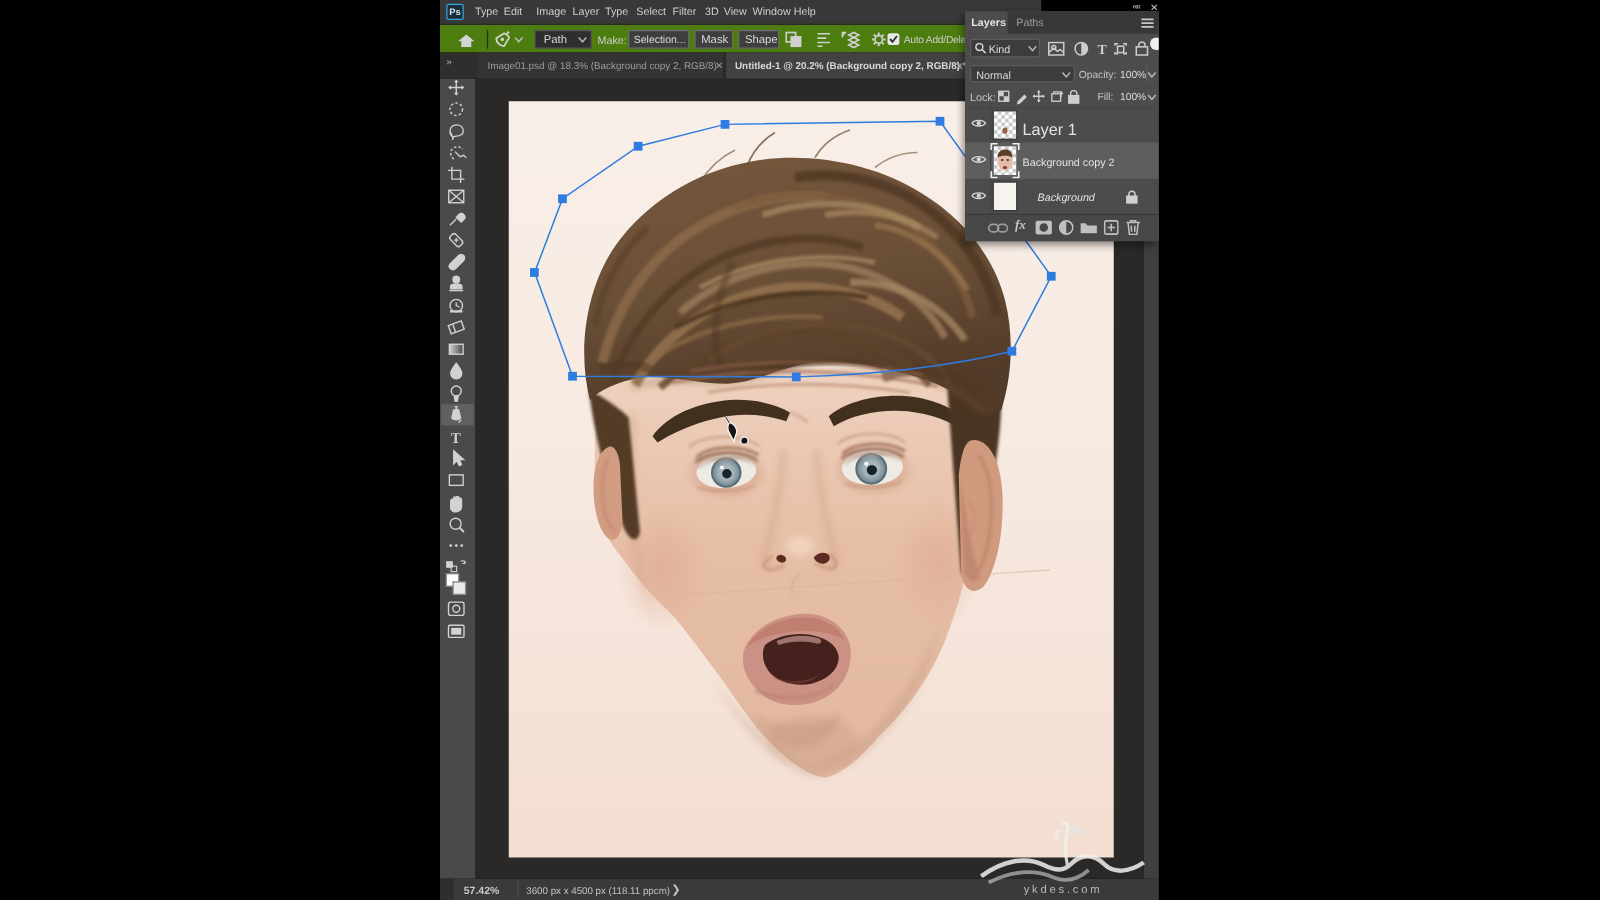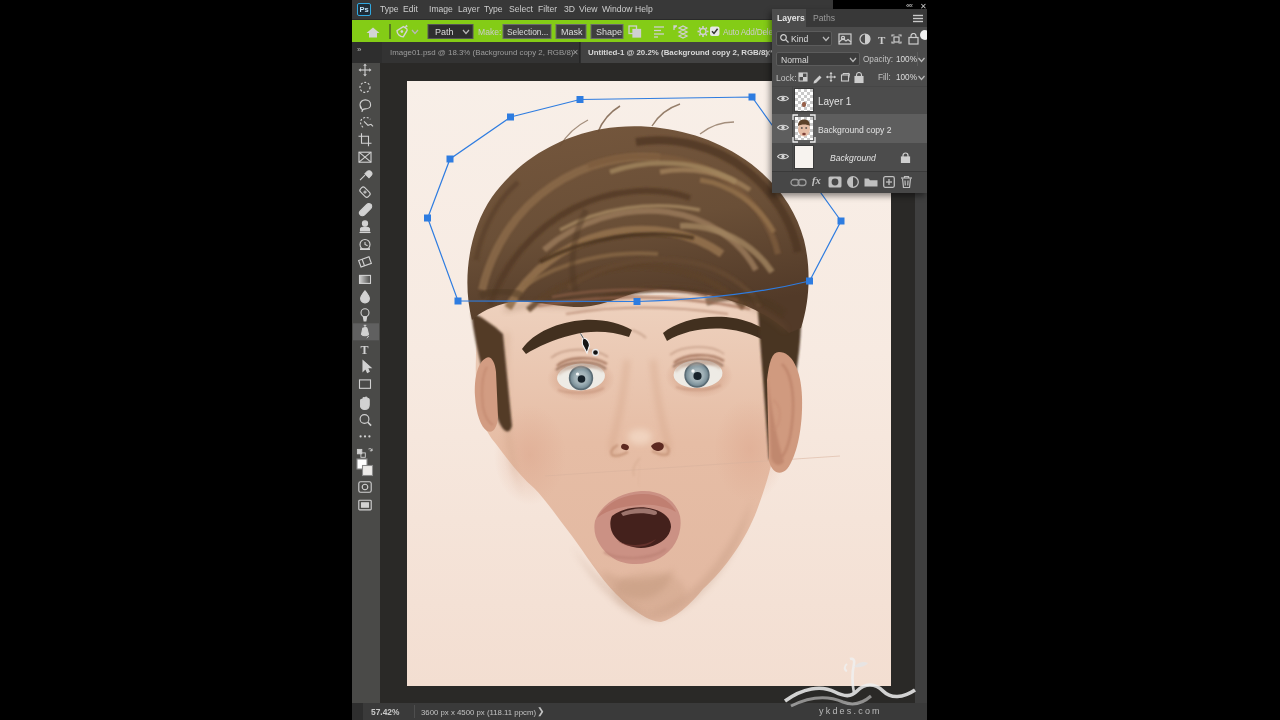--- a/index.html
+++ b/index.html
@@ -2,21 +2,21 @@
 <html><head>
 <meta charset="utf-8">
 <style>
   * { margin:0; padding:0; box-sizing:border-box; }
   html,body { width:1280px; height:720px; background:#000; overflow:hidden;
     font-family:"Liberation Sans", sans-serif; }
   .abs { position:absolute; }
   #stage { position:relative; width:1280px; height:720px; background:#000; }
   
   #menubar { left:352px; top:0; width:481px; height:19px; background:#383838; }
-  #optbar  { left:352px; top:19px; width:575px; height:23px; background:#84cc16; border-top:1px solid #2a2a2a;}
+  #optbar  { left:352px; top:19px; width:575px; height:23px; background:#4d7c0f; border-top:1px solid #2a2a2a;}
   #tabbar  { left:352px; top:42px; width:575px; height:21px; background:#2e2e2e; }
   #toolbar { left:352px; top:63px; width:28px; height:640px; background:#4a4a48; }
   #surround{ left:380px; top:63px; width:535px; height:640px; background:#2a2927; }
   #rstrip  { left:915px; top:63px; width:12px; height:640px; background:#3f3f3f; }
   #statusbar{ left:352px; top:703px; width:575px; height:17px; background:#3a3a3a; }
   #cream   { left:407px; top:81px; width:484px; height:605px;
              background:linear-gradient(180deg,#f8efe8 0%,#f7eae1 45%,#f3ded1 100%); }
   .mtxt { color:#cdcdcd; font-size:8.6px; }
   
   #lpanel { left:772px; top:9px; width:155px; height:184px; background:#4c4c4c;
@@ -501,21 +501,21 @@
     <svg class="abs" style="left:5px;top:143px" width="12" height="9">
         <path d="M 0.5 4.5 C 2.5 1.5 9.5 1.5 11.5 4.5 C 9.5 7.5 2.5 7.5 0.5 4.5 Z" fill="none" stroke="#d6d6d6" stroke-width="1.1"></path>
         <circle cx="6" cy="4.5" r="1.7" fill="#d6d6d6"></circle>
       </svg>
     <div class="abs" style="left:20px;top:77px;width:1px;height:85px;background:#434343"></div>
 
     <div class="abs" style="left:23px;top:80px;width:18px;height:22px;background:
       repeating-conic-gradient(#c9c9c9 0 25%, #ffffff 0 50%) 0 0/6px 6px;outline:1px solid #3a3a3a">
       <div class="abs" style="left:7px;top:13px;width:3.5px;height:4.5px;background:#96604a;border-radius:45%"></div>
     </div>
-    <span class="abs" style="left:46px;top:87px;color:#e2e2e2;font-size:10px">Layer 1</span>
+    <span class="abs" style="left:46px;top:87px;color:#e2e2e2;font-size:13px">Layer 1</span>
 
     <div class="abs" style="left:23px;top:108px;width:18px;height:23px;background:
       repeating-conic-gradient(#c9c9c9 0 25%, #ffffff 0 50%) 0 0/6px 6px">
       <svg class="abs" style="left:0;top:0" width="18" height="23" viewBox="0 0 18 23">
         <ellipse cx="9" cy="12" rx="6" ry="7.5" fill="#e5bda6"></ellipse>
         <path d="M 3 9 C 3 4.5 5.5 2.5 9 2.5 C 12.5 2.5 15 4.5 15 9 C 12 7 6 7 3 9 Z" fill="#5c4129"></path>
         <ellipse cx="6.8" cy="11" rx="1" ry="0.8" fill="#333"></ellipse>
         <ellipse cx="11.2" cy="11" rx="1" ry="0.8" fill="#333"></ellipse>
         <ellipse cx="9" cy="17" rx="1.8" ry="1.2" fill="#7e4038"></ellipse>
       </svg>

